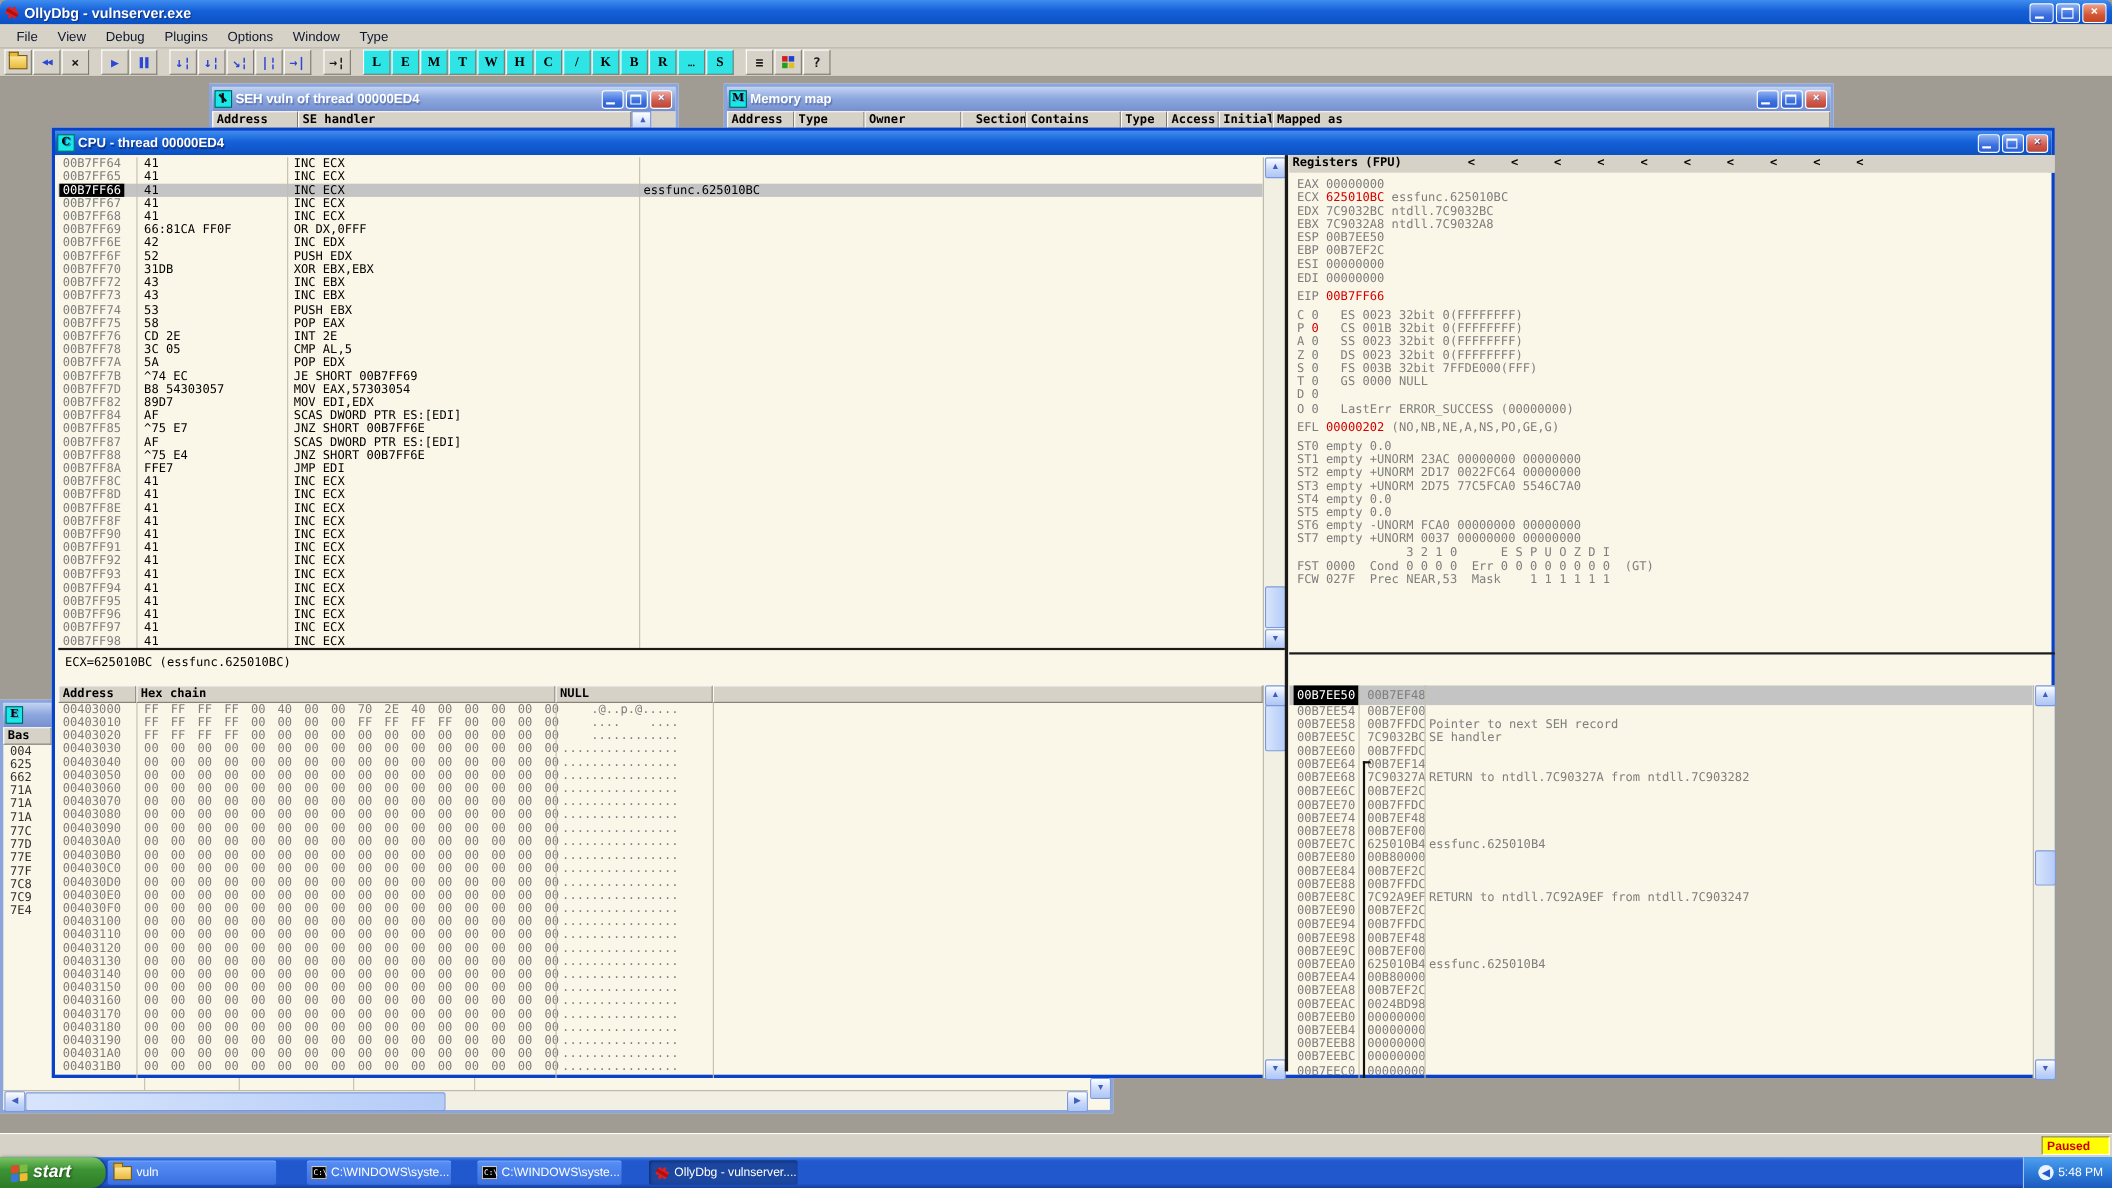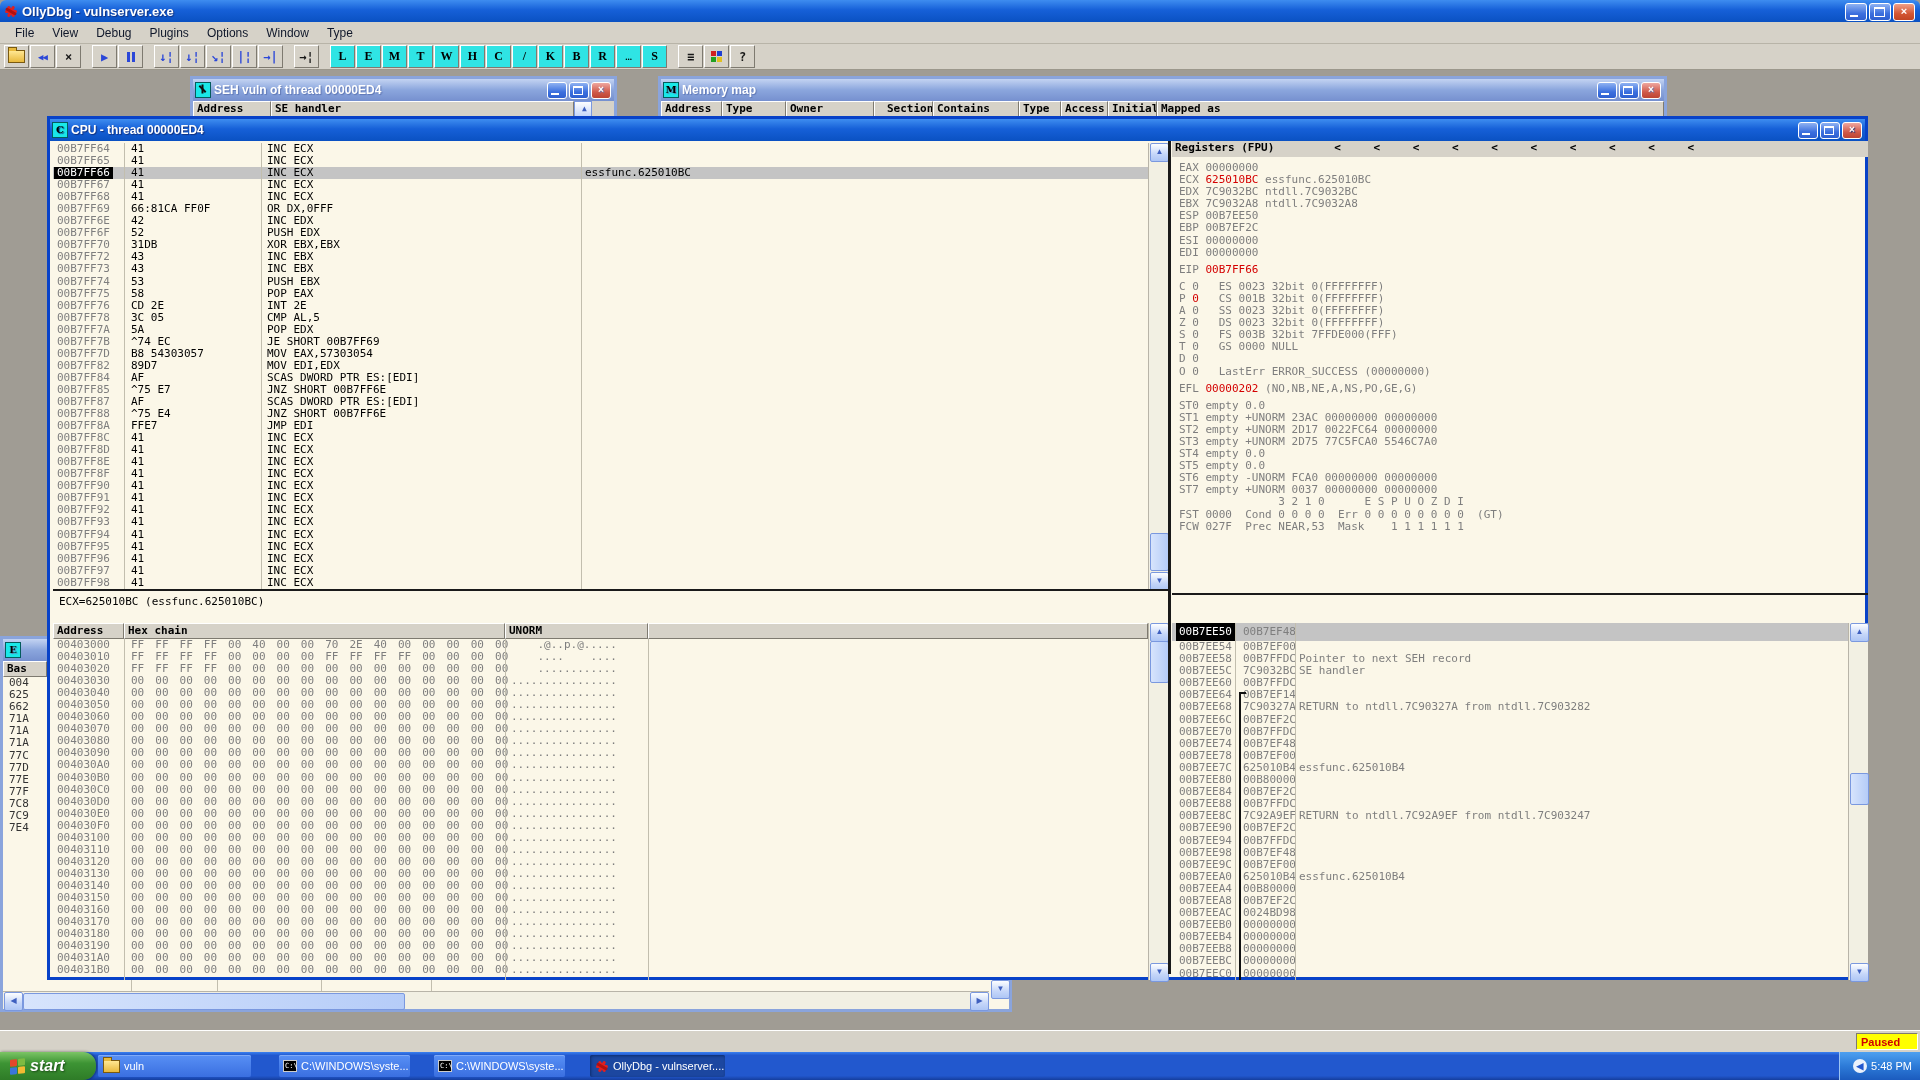--- a/index.html
+++ b/index.html
@@ -309,21 +309,21 @@
         <div class="sbthumb" style="top:390px;height:36px;"></div>
         <div class="sbbtn" style="top:429px;">▼</div>
       </div>
       <div class="hline-black" style="left:0;top:448px;width:1115px;"></div>
 
       <div class="mono t-b" style="position:absolute;left:6px;top:454px;">ECX=625010BC (essfunc.625010BC)</div>
 
       <div class="colhdr" id="dump-cols" style="position:absolute;left:0;top:482px;width:1095px;">
           <div class="cell" style="width: 71px;">Address</div>
           <div class="cell" style="width: 381px;">Hex chain</div>
-          <div class="cell" style="width: 143px;">UNORM</div>
+          <div class="cell" style="width: 143px;">NULL</div>
           <div class="cell fill"></div>
         </div>
 
       <div id="dump-rows" class="mono" style="position:absolute;left:0;top:498px;width:1095px;height:341px;overflow:hidden;"><div class="row drow"><span class="c-addr t-g">00403000</span><span class="c-dhex t-g">FF FF FF FF 00 40 00 00 70 2E 40 00 00 00 00 00</span><span class="c-ascii t-g">    .@..p.@.....</span></div><div class="row drow"><span class="c-addr t-g">00403010</span><span class="c-dhex t-g">FF FF FF FF 00 00 00 00 FF FF FF FF 00 00 00 00</span><span class="c-ascii t-g">    ....    ....</span></div><div class="row drow"><span class="c-addr t-g">00403020</span><span class="c-dhex t-g">FF FF FF FF 00 00 00 00 00 00 00 00 00 00 00 00</span><span class="c-ascii t-g">    ............</span></div><div class="row drow"><span class="c-addr t-g">00403030</span><span class="c-dhex t-g">00 00 00 00 00 00 00 00 00 00 00 00 00 00 00 00</span><span class="c-ascii t-g">................</span></div><div class="row drow"><span class="c-addr t-g">00403040</span><span class="c-dhex t-g">00 00 00 00 00 00 00 00 00 00 00 00 00 00 00 00</span><span class="c-ascii t-g">................</span></div><div class="row drow"><span class="c-addr t-g">00403050</span><span class="c-dhex t-g">00 00 00 00 00 00 00 00 00 00 00 00 00 00 00 00</span><span class="c-ascii t-g">................</span></div><div class="row drow"><span class="c-addr t-g">00403060</span><span class="c-dhex t-g">00 00 00 00 00 00 00 00 00 00 00 00 00 00 00 00</span><span class="c-ascii t-g">................</span></div><div class="row drow"><span class="c-addr t-g">00403070</span><span class="c-dhex t-g">00 00 00 00 00 00 00 00 00 00 00 00 00 00 00 00</span><span class="c-ascii t-g">................</span></div><div class="row drow"><span class="c-addr t-g">00403080</span><span class="c-dhex t-g">00 00 00 00 00 00 00 00 00 00 00 00 00 00 00 00</span><span class="c-ascii t-g">................</span></div><div class="row drow"><span class="c-addr t-g">00403090</span><span class="c-dhex t-g">00 00 00 00 00 00 00 00 00 00 00 00 00 00 00 00</span><span class="c-ascii t-g">................</span></div><div class="row drow"><span class="c-addr t-g">004030A0</span><span class="c-dhex t-g">00 00 00 00 00 00 00 00 00 00 00 00 00 00 00 00</span><span class="c-ascii t-g">................</span></div><div class="row drow"><span class="c-addr t-g">004030B0</span><span class="c-dhex t-g">00 00 00 00 00 00 00 00 00 00 00 00 00 00 00 00</span><span class="c-ascii t-g">................</span></div><div class="row drow"><span class="c-addr t-g">004030C0</span><span class="c-dhex t-g">00 00 00 00 00 00 00 00 00 00 00 00 00 00 00 00</span><span class="c-ascii t-g">................</span></div><div class="row drow"><span class="c-addr t-g">004030D0</span><span class="c-dhex t-g">00 00 00 00 00 00 00 00 00 00 00 00 00 00 00 00</span><span class="c-ascii t-g">................</span></div><div class="row drow"><span class="c-addr t-g">004030E0</span><span class="c-dhex t-g">00 00 00 00 00 00 00 00 00 00 00 00 00 00 00 00</span><span class="c-ascii t-g">................</span></div><div class="row drow"><span class="c-addr t-g">004030F0</span><span class="c-dhex t-g">00 00 00 00 00 00 00 00 00 00 00 00 00 00 00 00</span><span class="c-ascii t-g">................</span></div><div class="row drow"><span class="c-addr t-g">00403100</span><span class="c-dhex t-g">00 00 00 00 00 00 00 00 00 00 00 00 00 00 00 00</span><span class="c-ascii t-g">................</span></div><div class="row drow"><span class="c-addr t-g">00403110</span><span class="c-dhex t-g">00 00 00 00 00 00 00 00 00 00 00 00 00 00 00 00</span><span class="c-ascii t-g">................</span></div><div class="row drow"><span class="c-addr t-g">00403120</span><span class="c-dhex t-g">00 00 00 00 00 00 00 00 00 00 00 00 00 00 00 00</span><span class="c-ascii t-g">................</span></div><div class="row drow"><span class="c-addr t-g">00403130</span><span class="c-dhex t-g">00 00 00 00 00 00 00 00 00 00 00 00 00 00 00 00</span><span class="c-ascii t-g">................</span></div><div class="row drow"><span class="c-addr t-g">00403140</span><span class="c-dhex t-g">00 00 00 00 00 00 00 00 00 00 00 00 00 00 00 00</span><span class="c-ascii t-g">................</span></div><div class="row drow"><span class="c-addr t-g">00403150</span><span class="c-dhex t-g">00 00 00 00 00 00 00 00 00 00 00 00 00 00 00 00</span><span class="c-ascii t-g">................</span></div><div class="row drow"><span class="c-addr t-g">00403160</span><span class="c-dhex t-g">00 00 00 00 00 00 00 00 00 00 00 00 00 00 00 00</span><span class="c-ascii t-g">................</span></div><div class="row drow"><span class="c-addr t-g">00403170</span><span class="c-dhex t-g">00 00 00 00 00 00 00 00 00 00 00 00 00 00 00 00</span><span class="c-ascii t-g">................</span></div><div class="row drow"><span class="c-addr t-g">00403180</span><span class="c-dhex t-g">00 00 00 00 00 00 00 00 00 00 00 00 00 00 00 00</span><span class="c-ascii t-g">................</span></div><div class="row drow"><span class="c-addr t-g">00403190</span><span class="c-dhex t-g">00 00 00 00 00 00 00 00 00 00 00 00 00 00 00 00</span><span class="c-ascii t-g">................</span></div><div class="row drow"><span class="c-addr t-g">004031A0</span><span class="c-dhex t-g">00 00 00 00 00 00 00 00 00 00 00 00 00 00 00 00</span><span class="c-ascii t-g">................</span></div><div class="row drow"><span class="c-addr t-g">004031B0</span><span class="c-dhex t-g">00 00 00 00 00 00 00 00 00 00 00 00 00 00 00 00</span><span class="c-ascii t-g">................</span></div></div>
       <div class="vline" style="left:71px;top:498px;height:341px;"></div>
       <div class="vline" style="left:452px;top:498px;height:341px;"></div>
       <div class="vline" style="left:595px;top:498px;height:341px;"></div>
 
       <div class="vsb" style="left:1095px;top:482px;height:357px;">
         <div class="sbbtn" style="top:0;">▲</div>

